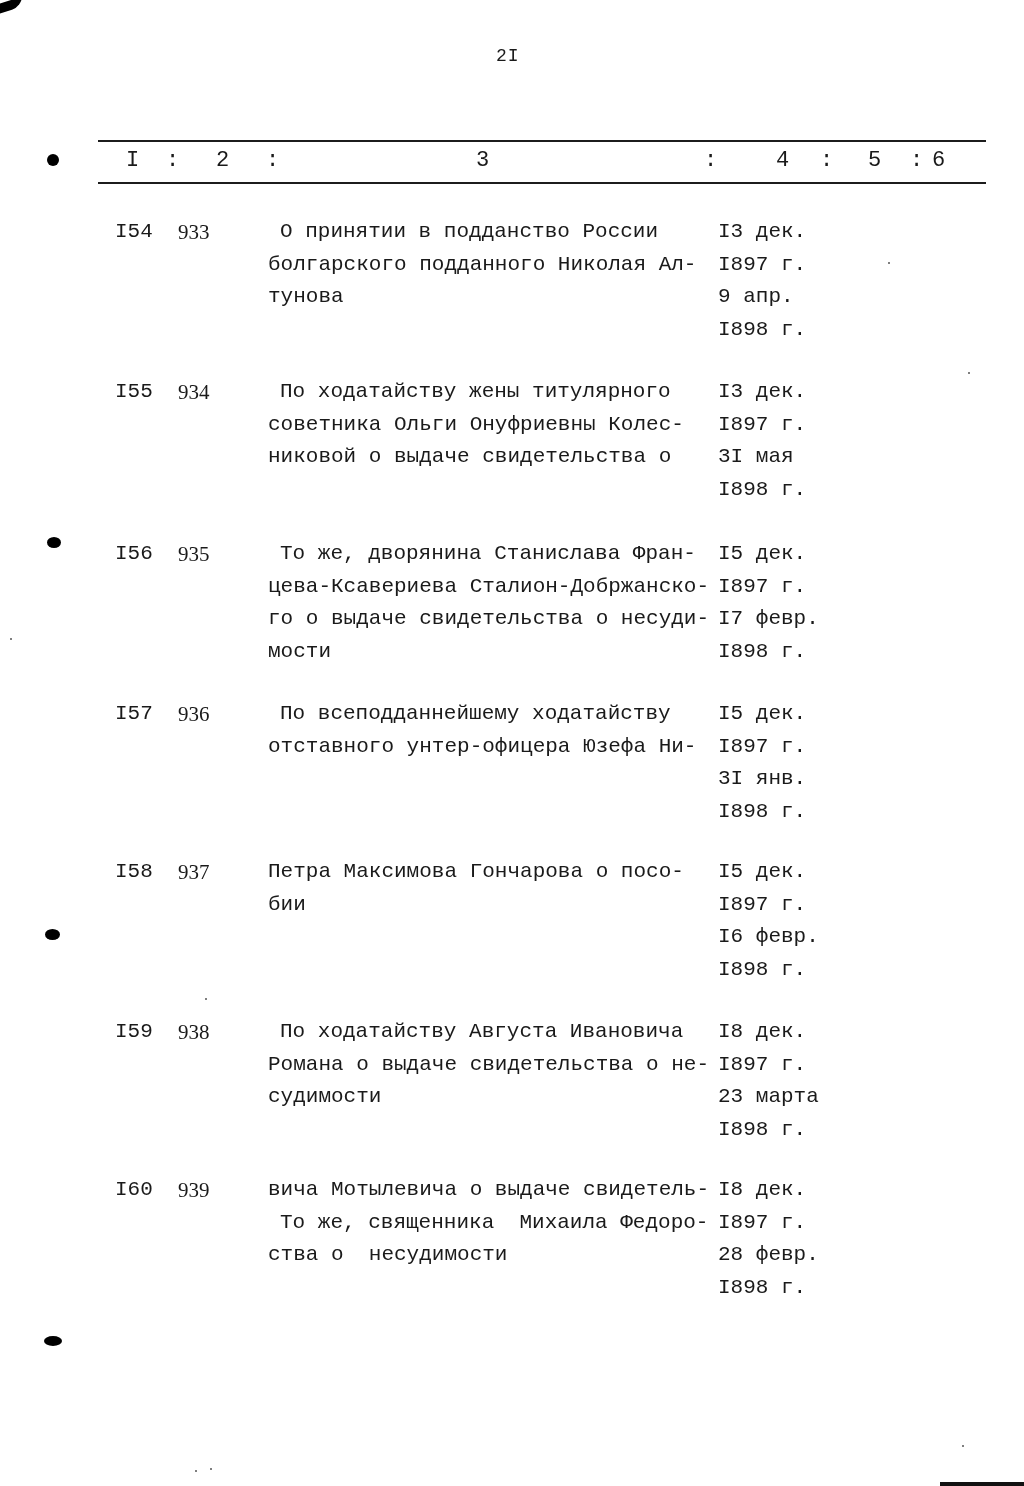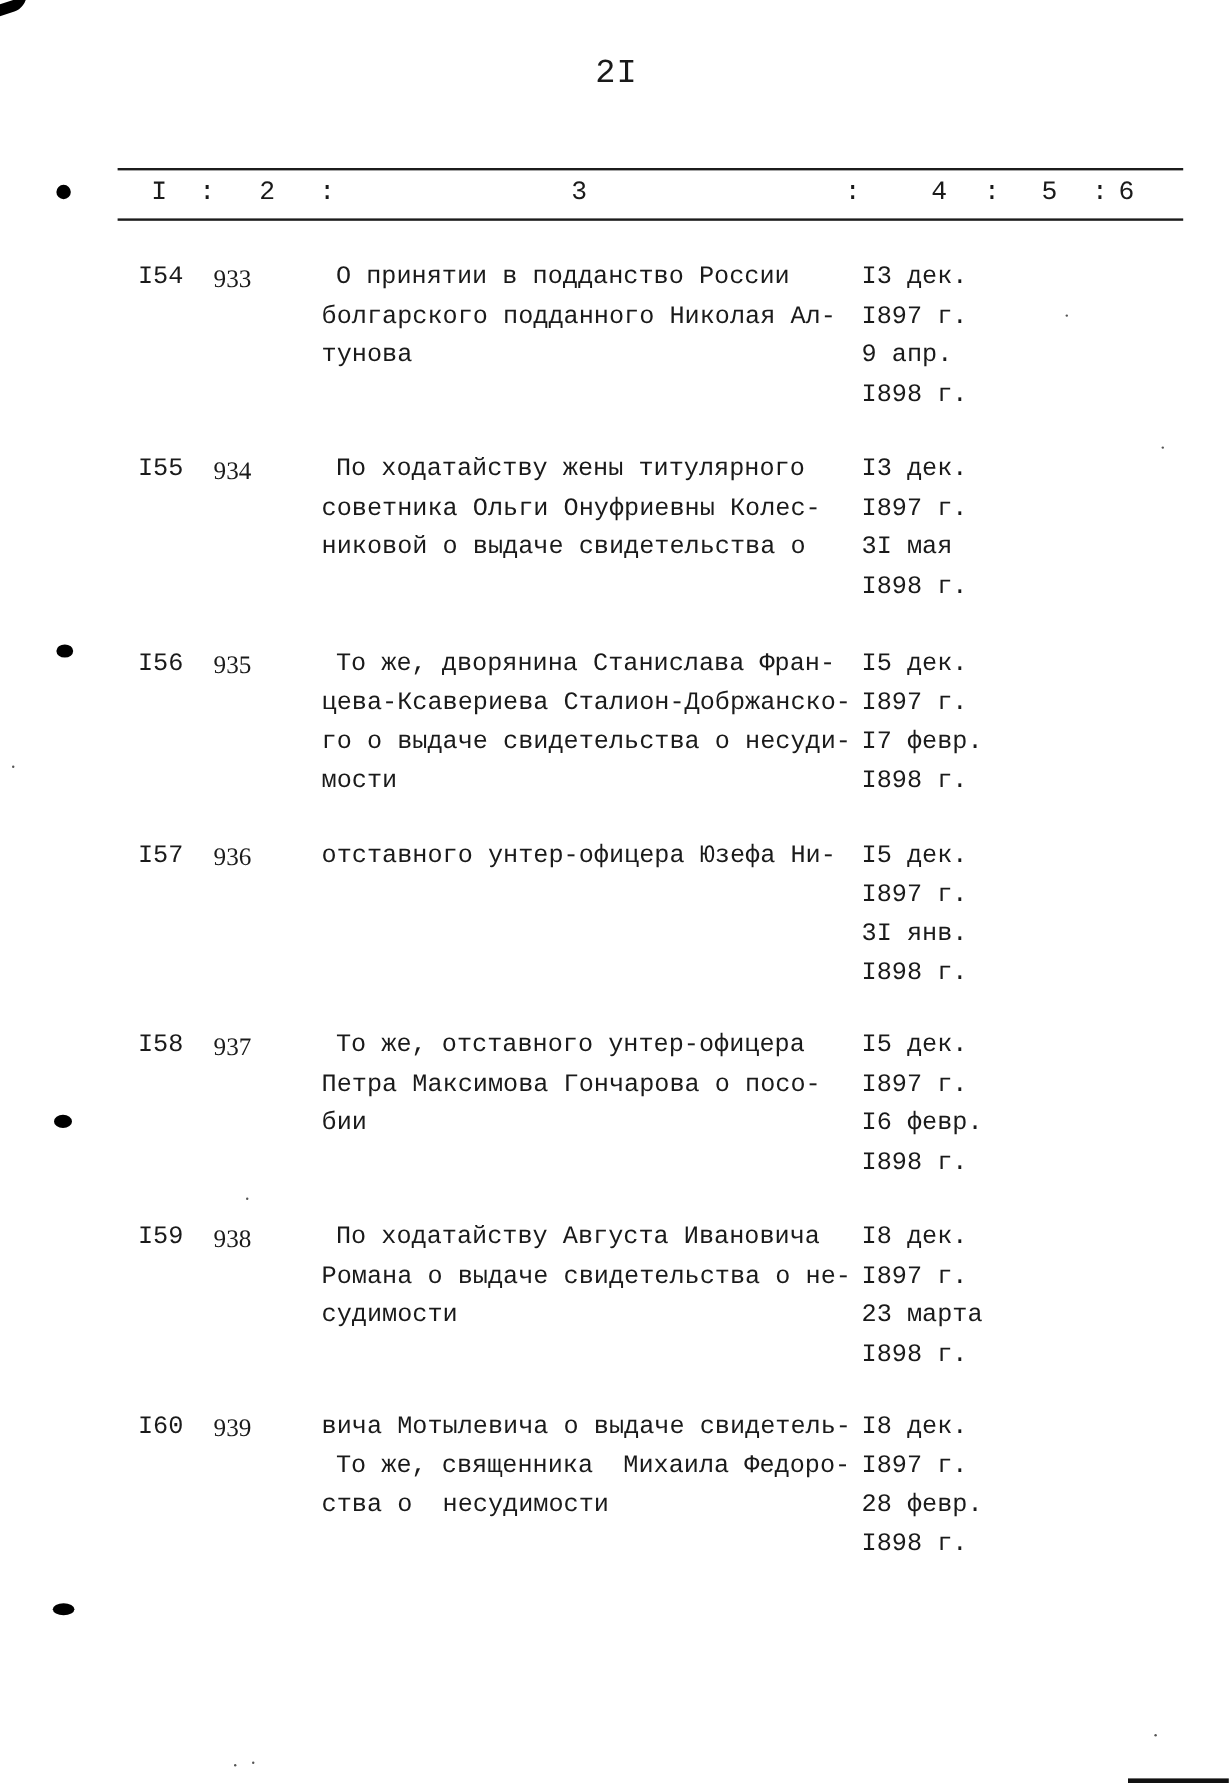--- a/index.html
+++ b/index.html
@@ -12,21 +12,21 @@
       height: 1486px;
       position: relative;
       overflow: hidden;
       font-family: "Liberation Mono", "DejaVu Sans Mono", monospace;
       color: #1a1a1a;
     }
     .page-number {
       position: absolute;
       left: 496px;
       top: 46px;
-      font-size: 28px;
+      font-size: 18px;
       letter-spacing: 1px;
     }
     .rule {
       position: absolute;
       left: 98px;
       width: 888px;
       height: 2px;
       background: #1c1c1c;
     }
     .rule.top { top: 140px; }
@@ -181,35 +181,35 @@
     <span class="line">I897 г.</span>
     <span class="line">I7 февр.</span>
     <span class="line">I898 г.</span>
   </div>
 </div>
 
 <div class="row" style="top:698px;">
   <span class="col-num">I57</span>
   <span class="col-case">936</span>
   <div class="col-title">
+    <span class="line first">По всеподданнейшему ходатайству</span>
     <span class="line">отставного унтер-офицера Юзефа Ни-</span>
   </div>
   <div class="col-dates">
     <span class="line">I5 дек.</span>
     <span class="line">I897 г.</span>
     <span class="line">3I янв.</span>
     <span class="line">I898 г.</span>
   </div>
 </div>
 
 <div class="row" style="top:856px;">
   <span class="col-num">I58</span>
   <span class="col-case">937</span>
   <div class="col-title">
-    <span class="line first">То же, отставного унтер-офицера</span>
     <span class="line">Петра Максимова Гончарова о посо-</span>
     <span class="line">бии</span>
   </div>
   <div class="col-dates">
     <span class="line">I5 дек.</span>
     <span class="line">I897 г.</span>
     <span class="line">I6 февр.</span>
     <span class="line">I898 г.</span>
   </div>
 </div>

